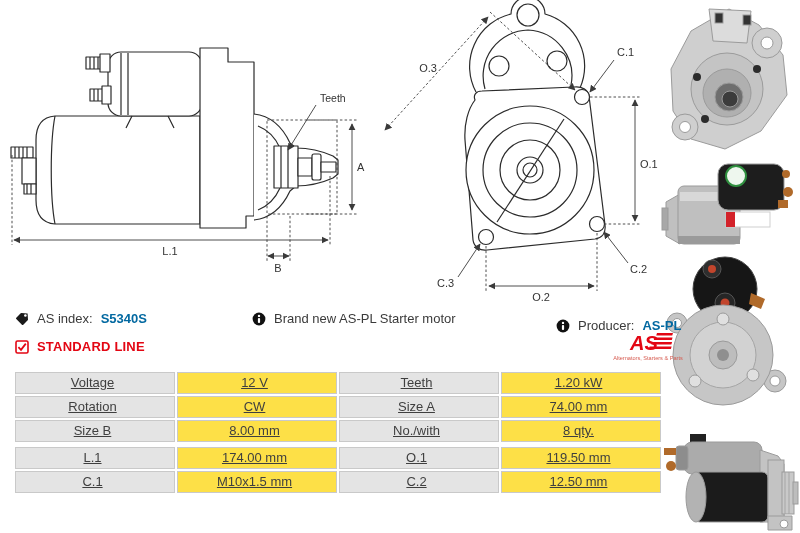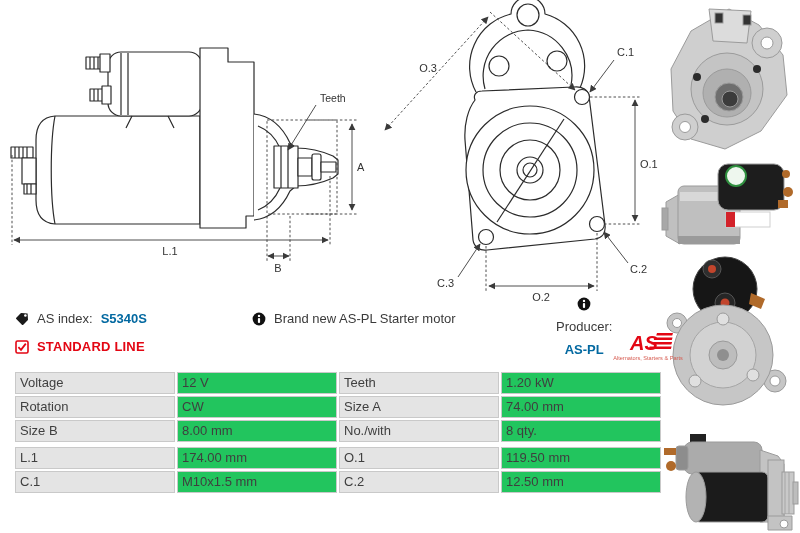--- a/index.html
+++ b/index.html
@@ -22,31 +22,31 @@
   
   .info-item{position:absolute;display:flex;align-items:center;gap:8px;
              font-size:13px;color:#3a3a3a;white-space:nowrap;}
   .info-item .ic{width:14px;height:14px;flex:0 0 14px;}
   .bold{font-weight:bold;color:#0369a1;}
   .std-line{color:#e30613;font-weight:bold;letter-spacing:.2px;}
   #info-asindex{left:15px;top:311px;align-items:flex-end;}
   #info-standard{left:15px;top:339px;align-items:flex-end;}
   #info-desc{left:252px;top:311px;}
   #info-ptype{left:252px;top:340px;}
-  #info-producer{left:556px;top:297px;flex-direction:column;}
+  #info-producer{left:556px;top:318px;}
   #brand-logo{position:absolute;left:608px;top:330px;}
 
   
   .tables{position:absolute;left:13px;top:370px;width:650px;}
   table.spec{border-collapse:separate;border-spacing:2px;width:650px;table-layout:fixed;
              font-size:13px;color:#3f3f3f;}
-  table.spec td{border:1px solid #c9c9c9;text-align:left;vertical-align:top;
-                padding:2px 9px 2px 4px;line-height:16px;overflow:hidden;}
+  table.spec td{border:1px solid #c9c9c9;text-align:center;vertical-align:top;
+                padding:2px 9px 2px 4px;line-height:16px;overflow:hidden;text-decoration:underline;}
   td.lbl{background:#e4e4e4;}
-  td.val{background:#22c55e;}
+  td.val{background:#fde047;}
   #table-lower{margin-top:1px;}
 </style>
 </head>
 <body>
 
 <div class="page">
 
   <svg id="side-view" class="diag" width="368" height="302" viewBox="0 0 368 302">
     <defs>
       <marker id="arrS" viewBox="0 0 10 10" refX="9" refY="5" markerWidth="8" markerHeight="8" orient="auto-start-reverse">

